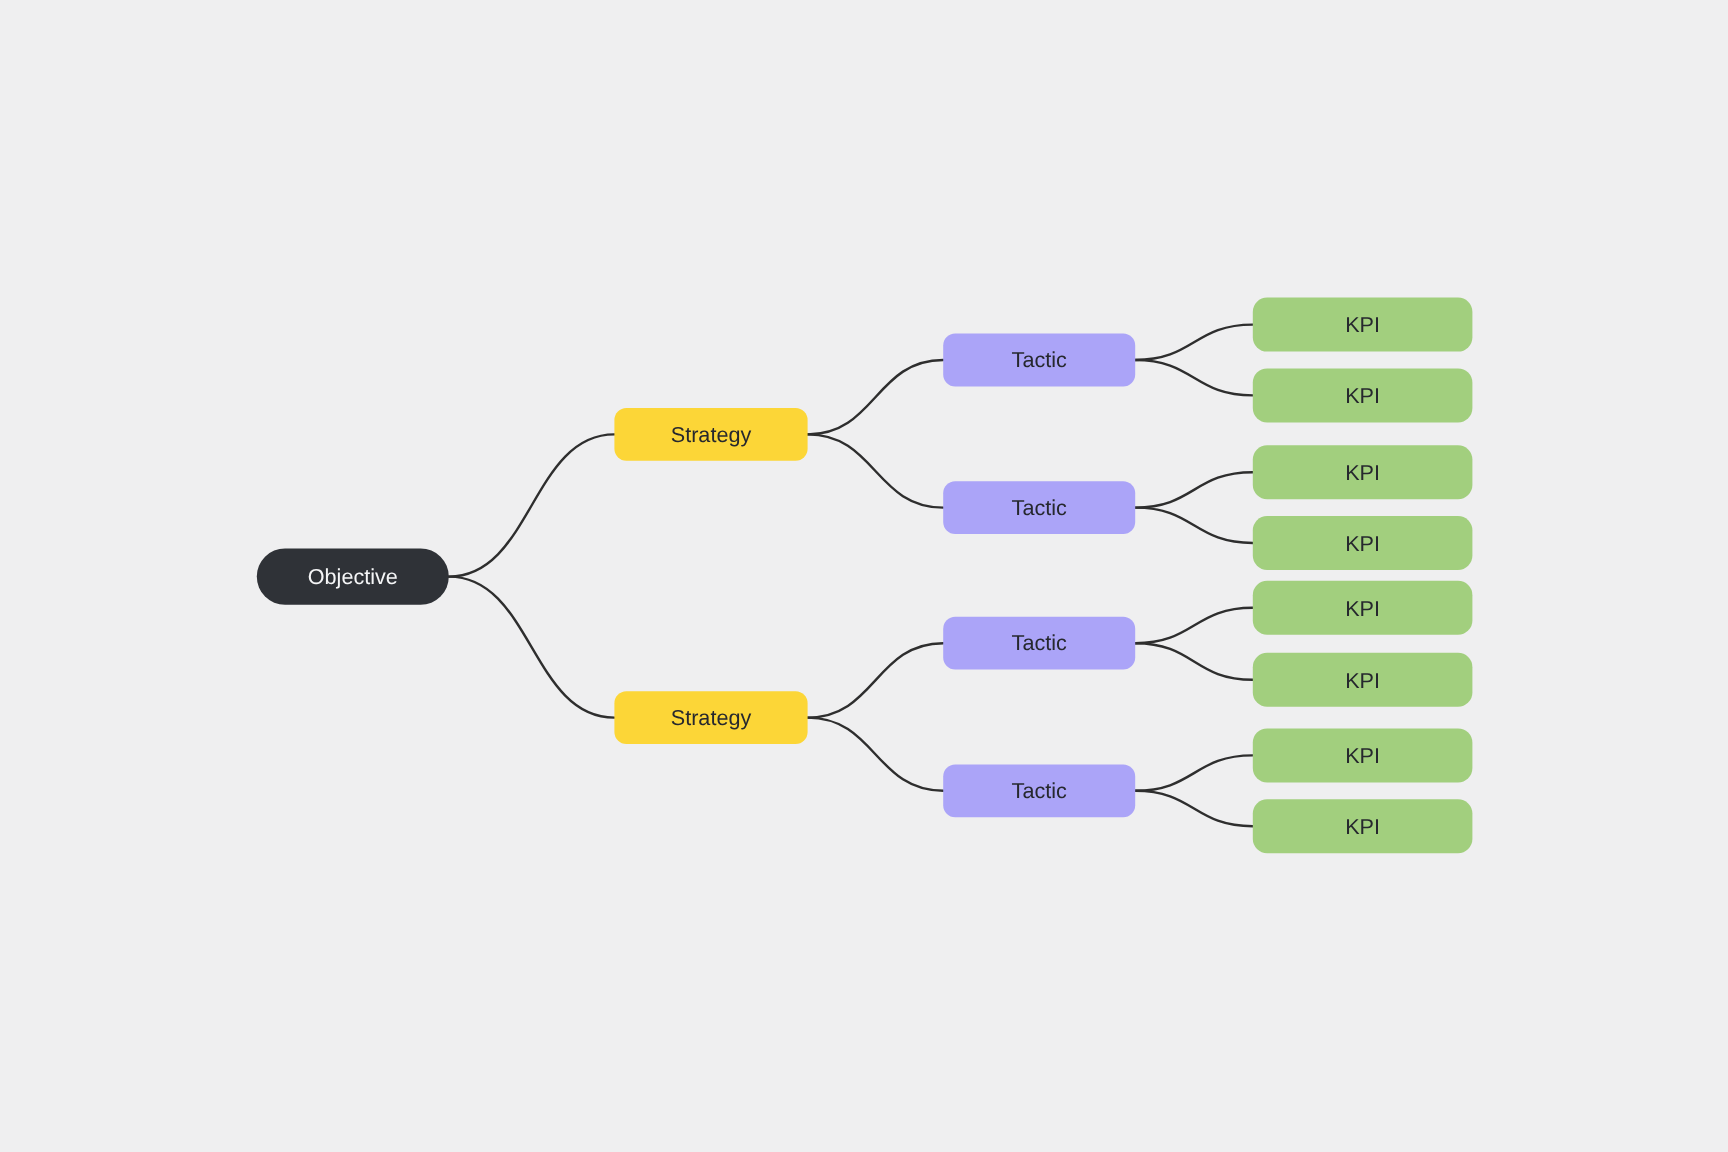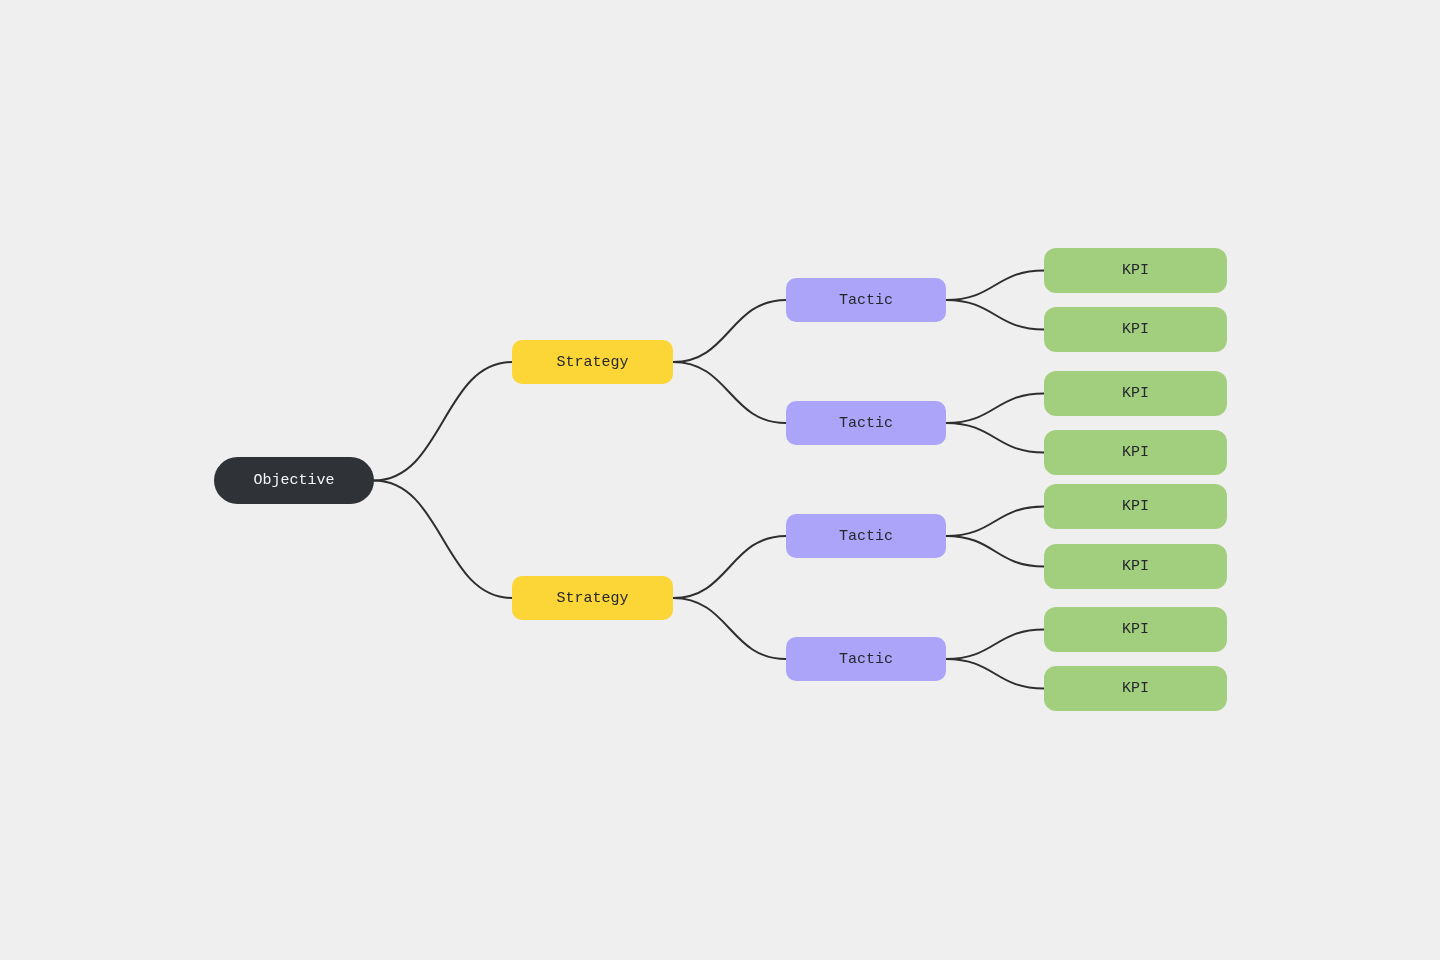--- a/index.html
+++ b/index.html
@@ -28,28 +28,27 @@
     stroke: var(--edge-stroke, #2e2e2e);
     stroke-width: 2;
     stroke-linecap: round;
   }
   .node {
     position: absolute;
     display: flex;
     align-items: center;
     justify-content: center;
     box-sizing: border-box;
-    font-size: 15px;
+    font-size: 18px;
     line-height: 1;
     color: var(--node-text, #26282e);
     border-radius: 10px;
     cursor: pointer;
     user-select: none;
     white-space: nowrap;
-    font-family: Liberation Mono, monospace;
   }
   .node--objective {
     background: var(--objective-fill, #2f3237);
     color: var(--objective-text, #f5f6f7);
     border-radius: 24px;
   }
   .node--strategy { background: var(--strategy-fill, #fcd637); }
   .node--tactic   { background: var(--tactic-fill,  #aba4f8); }
   .node--kpi      { background: var(--kpi-fill,     #a2cf7e); border-radius: 12px; }
 </style>

